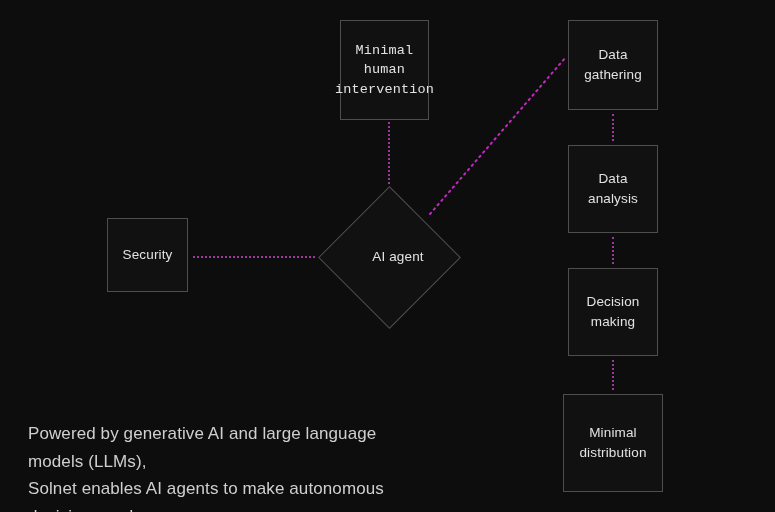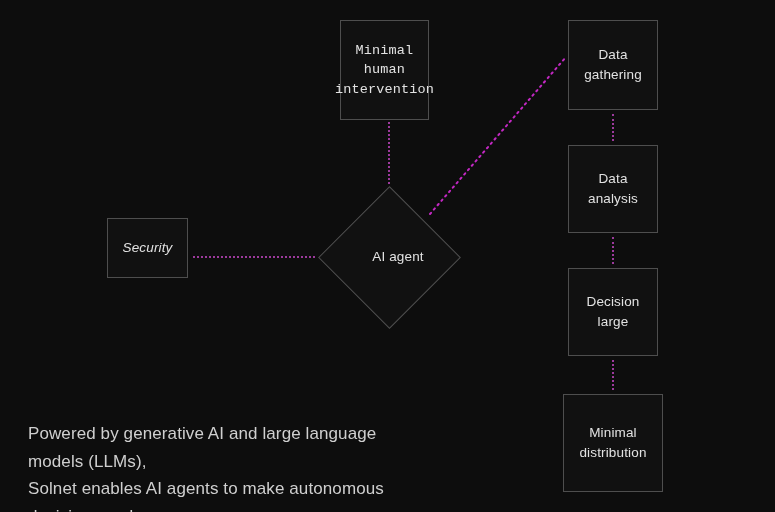--- a/index.html
+++ b/index.html
@@ -126,29 +126,29 @@
 gathering</span>
   </div>
 
   <div class="node" style="left:568px; top:145px; width:90px; height:88px;">
     <span>Data
 analysis</span>
   </div>
 
   <div class="node" style="left:568px; top:268px; width:90px; height:88px;">
     <span>Decision
-large</span>
+making</span>
   </div>
 
   <div class="node" style="left:563px; top:394px; width:100px; height:98px;">
     <span>Minimal
 distribution</span>
   </div>
 
-  <div class="node" style="left:107px; top:218px; width:81px; height:60px;font-style:italic;">
+  <div class="node" style="left:107px; top:218px; width:81px; height:74px;">
     <span>Security</span>
   </div>
 
   <div class="diamond-wrap" style="left:318px; top:186px; width:140px; height:140px;">
     <div class="diamond-shape"></div>
     <div class="diamond-label">AI agent</div>
   </div>
 
   <div id="caption">Powered by generative AI and large language models (LLMs),
 Solnet enables AI agents to make autonomous decisions and

